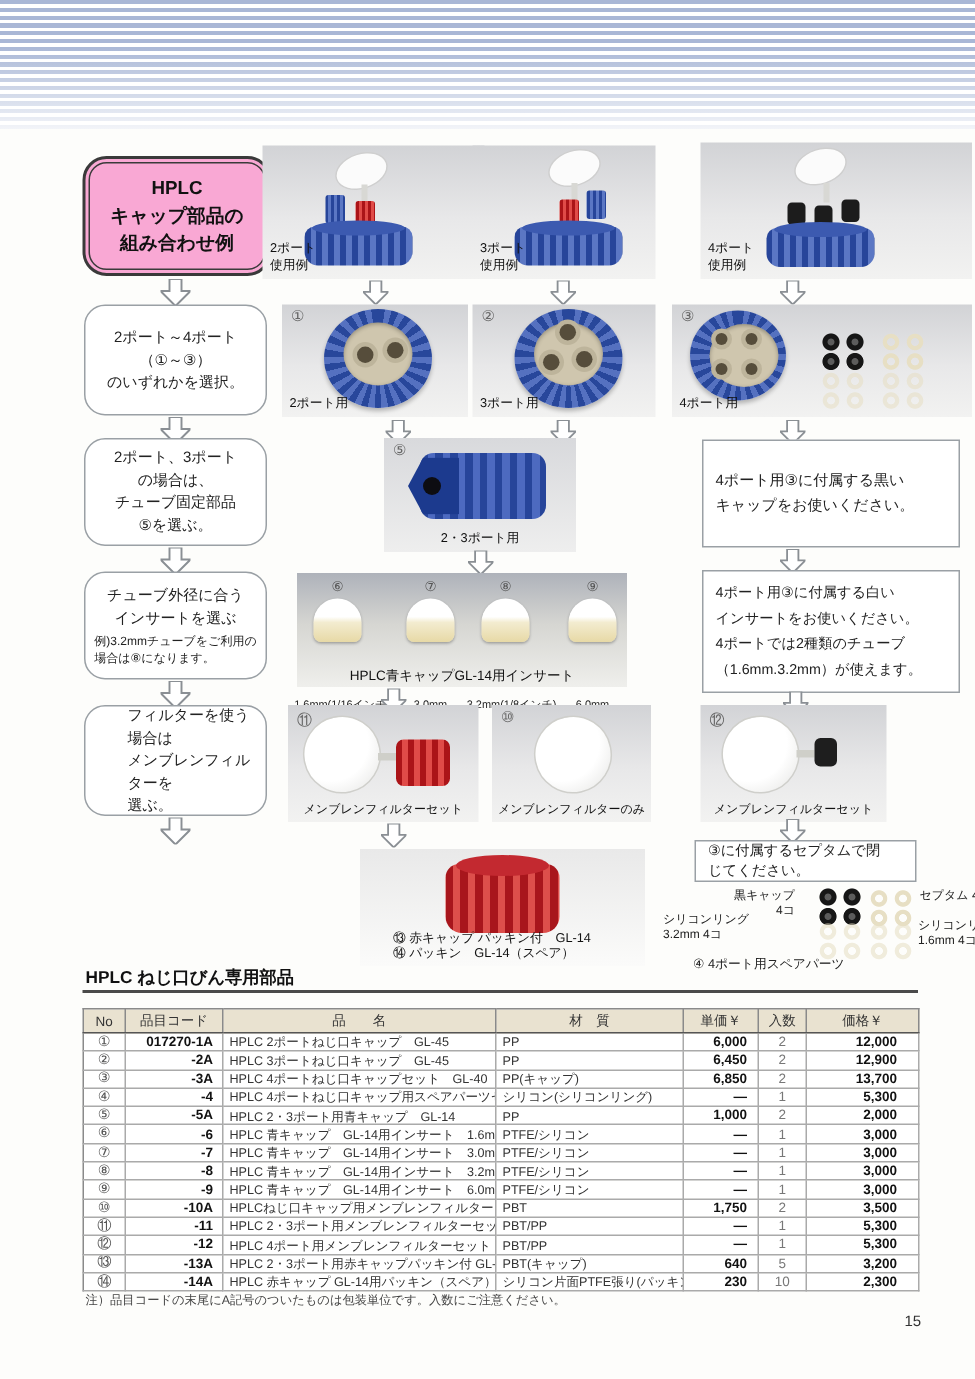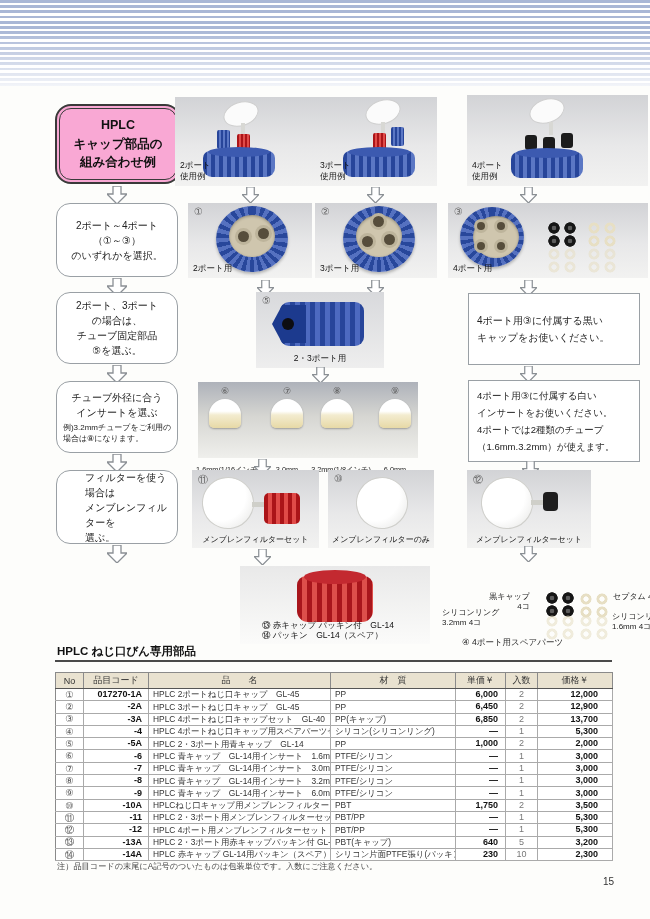--- a/index.html
+++ b/index.html
@@ -273,20 +273,21 @@
     <span class="inum" style="left:139px">⑧</span>
     <span class="inum" style="left:197px">⑨</span>
     <div class="dome" style="left:27px;top:17px"></div>
     <div class="dome" style="left:89px;top:17px"></div>
     <div class="dome" style="left:139px;top:17px"></div>
     <div class="dome" style="left:197px;top:17px"></div>
     <span class="isize" style="left:30px">1.6mm(1/16インチ)</span>
     <span class="isize" style="left:89px">3.0mm</span>
     <span class="isize" style="left:143px">3.2mm(1/8インチ)</span>
     <span class="isize" style="left:197px">6.0mm</span>
+    <div class="scap">HPLC青キャップGL-14用インサート</div>
   </div>
   <div class="notebox pre" style="left:468px;top:380px;width:172px;height:82px;font-size:9.5px;line-height:1.8">4ポート用③に付属する白い
 インサートをお使いください。
 4ポートでは2種類のチューブ
 （1.6mm.3.2mm）が使えます。</div>
 
   <svg class="arr" style="left:254px;top:459px" width="17" height="16" viewBox="0 0 18 17">
       <polygon points="5,0 13,0 13,8 18,8 9,17 0,8 5,8" fill="#fff" stroke="#8a8f94" stroke-width="1.3"></polygon>
     </svg>
   <svg class="arr" style="left:522px;top:461px" width="17" height="16" viewBox="0 0 18 17">
@@ -319,20 +320,22 @@
   <svg class="arr" style="left:520px;top:546px" width="17" height="16" viewBox="0 0 18 17">
       <polygon points="5,0 13,0 13,8 18,8 9,17 0,8 5,8" fill="#fff" stroke="#8a8f94" stroke-width="1.3"></polygon>
     </svg>
 
   <div class="photo" style="left:240px;top:566px;width:190px;height:78px;background:linear-gradient(180deg,#e9e9e9,#fbfbfa)">
     <div class="rcap-big" style="left:57px;top:10px"></div>
     <div class="ccap" style="left:22px;bottom:12px">⑬ 赤キャップ パッキン付　GL-14</div>
     <div class="ccap" style="left:22px;bottom:2px">⑭ パッキン　GL-14（スペア）</div>
   </div>
 
+  <div class="notebox pre" style="left:463px;top:560px;width:148px;height:28px;font-size:9.5px;line-height:1.4;padding:2px 8px">③に付属するセプタムで閉
+じてください。</div>
 
   <div class="sparelabel tr pre" style="left:478px;top:592px;width:52px">黒キャップ
 4コ</div>
   <div class="donutgrid" style="left:544px;top:591px"></div>
   <div class="ringgrid" style="left:578px;top:592px"></div>
   <div class="sparelabel" style="left:585px;top:592px;width:60px;text-align:left;transform:translateX(28px)">セプタム 4コ</div>
   <div class="ringgrid faint" style="left:544px;top:614px"></div>
   <div class="ringgrid faint" style="left:578px;top:614px"></div>
   <div class="sparelabel pre" style="left:442px;top:608px;width:62px">シリコンリング
 3.2mm 4コ</div>

